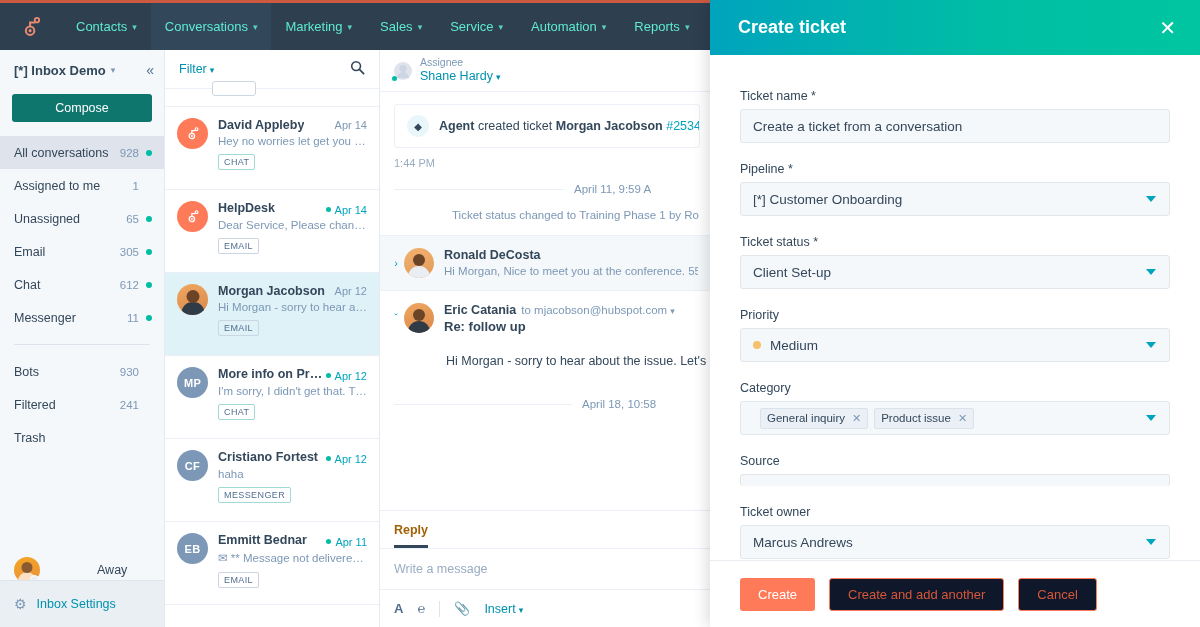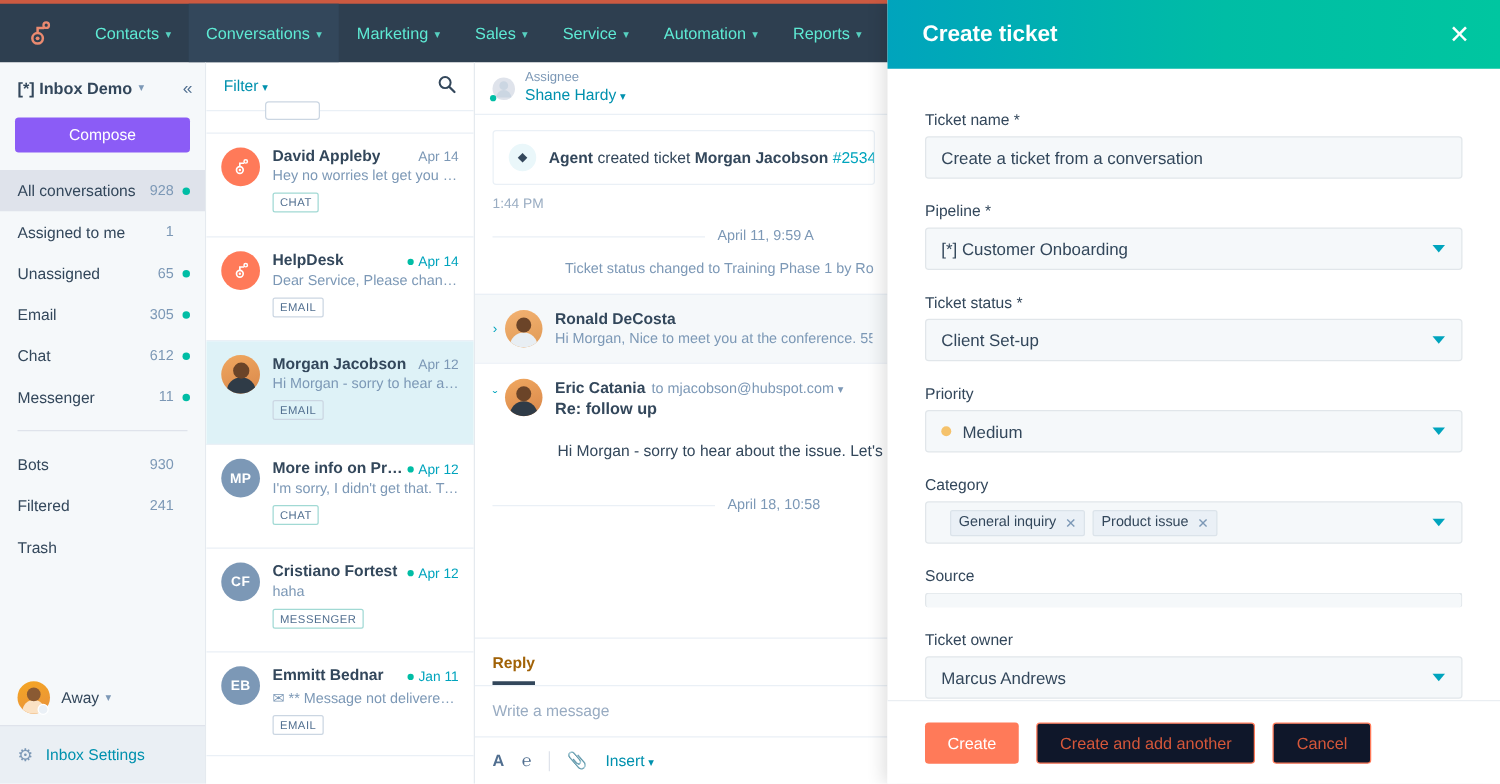--- a/index.html
+++ b/index.html
@@ -37,37 +37,37 @@
   }
   .sb-head {
     height: 40px; display: flex; align-items: center; padding: 0 10px 0 14px;
     justify-content: space-between;
   }
   .sb-title { font-size: 13px; font-weight: bold; color: #33475b; }
   .sb-caret { font-size: 9px; color: #7c98b6; margin-left: 5px; }
   .sb-collapse { color: #516f90; font-size: 14px; cursor: pointer; }
   .compose {
     margin: 4px 12px 14px 12px; height: 28px; border-radius: 3px;
-    background: #8b5cf6; color: #fff; font-size: 12.5px;
+    background: #0f766e; color: #fff; font-size: 12.5px;
     display: flex; align-items: center; justify-content: center; cursor: pointer;
   }
   .sb-list { padding: 0; }
   .sb-row {
     height: 33px; display: flex; align-items: center; padding: 0 12px 0 14px;
     font-size: 12.5px; color: #33475b; cursor: pointer; position: relative;
   }
   .sb-row.active { background: #dfe3eb; }
   .sb-row .lbl { flex: 1; }
   .sb-row .cnt { color: #7c98b6; font-size: 11.5px; margin-right: 7px; }
   .sb-row .dot { width: 6px; height: 6px; border-radius: 50%; background: #00bda5; }
   .sb-row .dot.hidden { visibility: hidden; }
   .sb-sep { height: 1px; background: #dfe3eb; margin: 10px 14px; }
   .sb-status {
-    position: absolute; bottom: 47px; left: 0; width: 164px; height: 44px;
-    display: flex; align-items: center; padding: 0 14px; border-top: 0;
+    position: absolute; bottom: 35px; left: 0; width: 164px; height: 44px;
+    display: flex; align-items: center; padding: 0 14px; border-top: 0; gap: 48px;
   }
   .avatar-img {
     width: 26px; height: 26px; border-radius: 50%;
     background: linear-gradient(160deg,#f5a623,#e8913c);
     position: relative; overflow: hidden; flex-shrink: 0;
   }
   .avatar-img::after {
     content:""; position:absolute; bottom:0; left:50%; transform:translateX(-50%);
     width: 18px; height: 11px; border-radius: 9px 9px 0 0; background:#fbe2c4;
   }
@@ -523,21 +523,21 @@
       </div>
     </div>
 
     <div class="conv-item">
       <div class="conv-av init">EB</div>
       <div class="conv-body">
         <div class="conv-top">
           <span class="conv-name">Emmitt Bednar</span>
           <span class="conv-date unread">
             <span class="udot"></span>
-            <span>Jan 11</span>
+            <span>Apr 11</span>
           </span>
         </div>
         <div class="conv-prev">✉ ** Message not delivered ** Y…</div>
         <span class="chan">EMAIL</span>
       </div>
     </div>
   </div>
 
   <div class="thread">
     <div class="assignee-bar">

